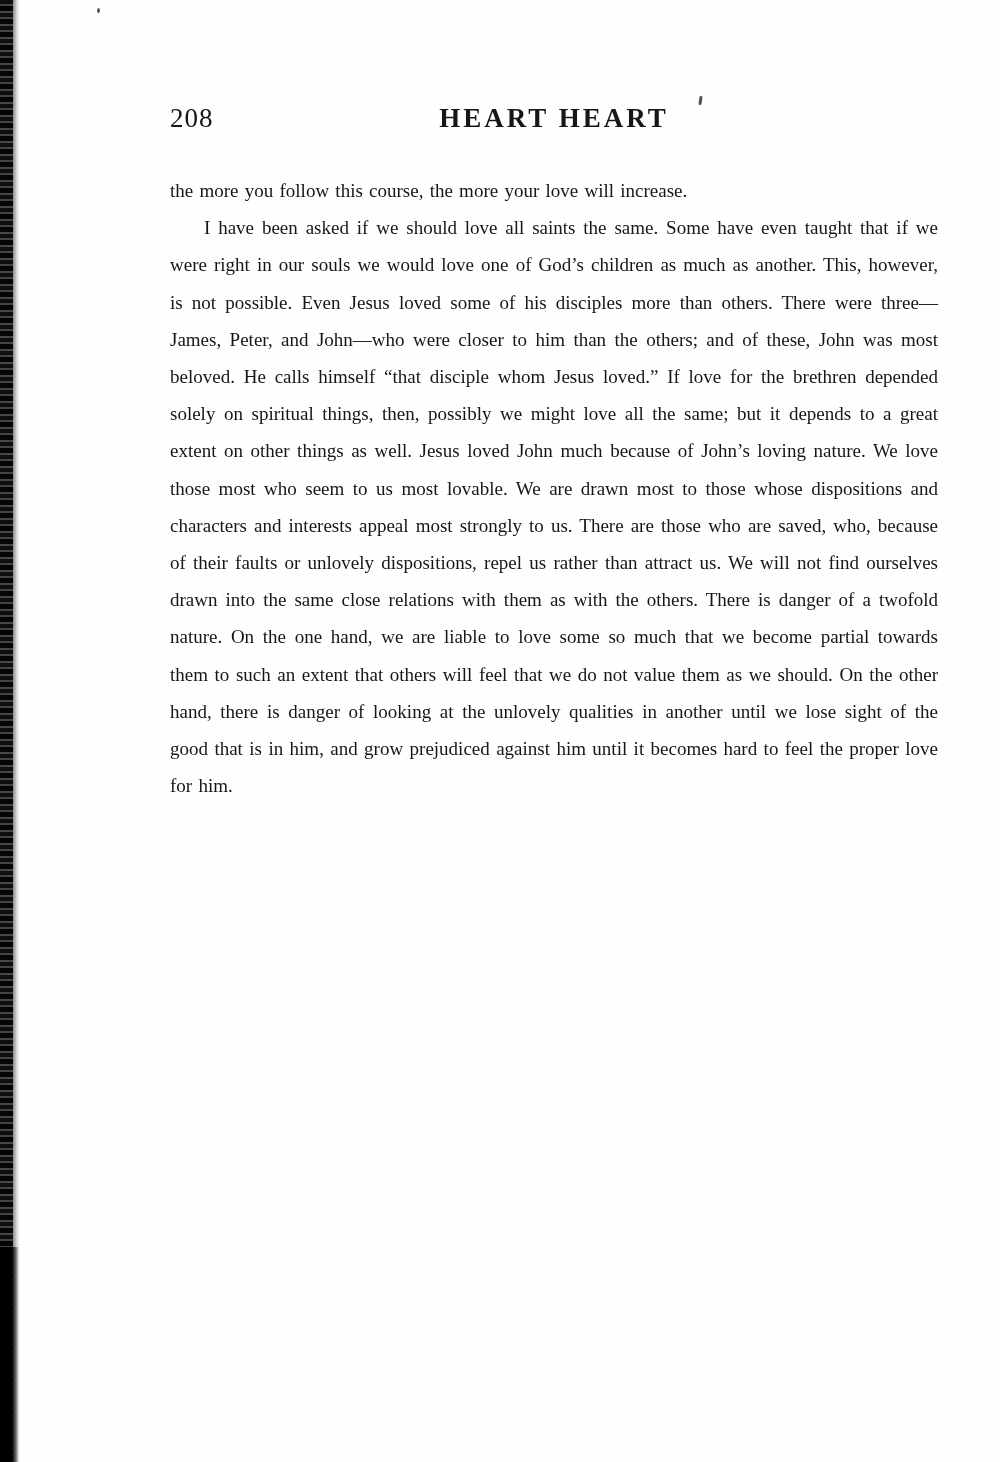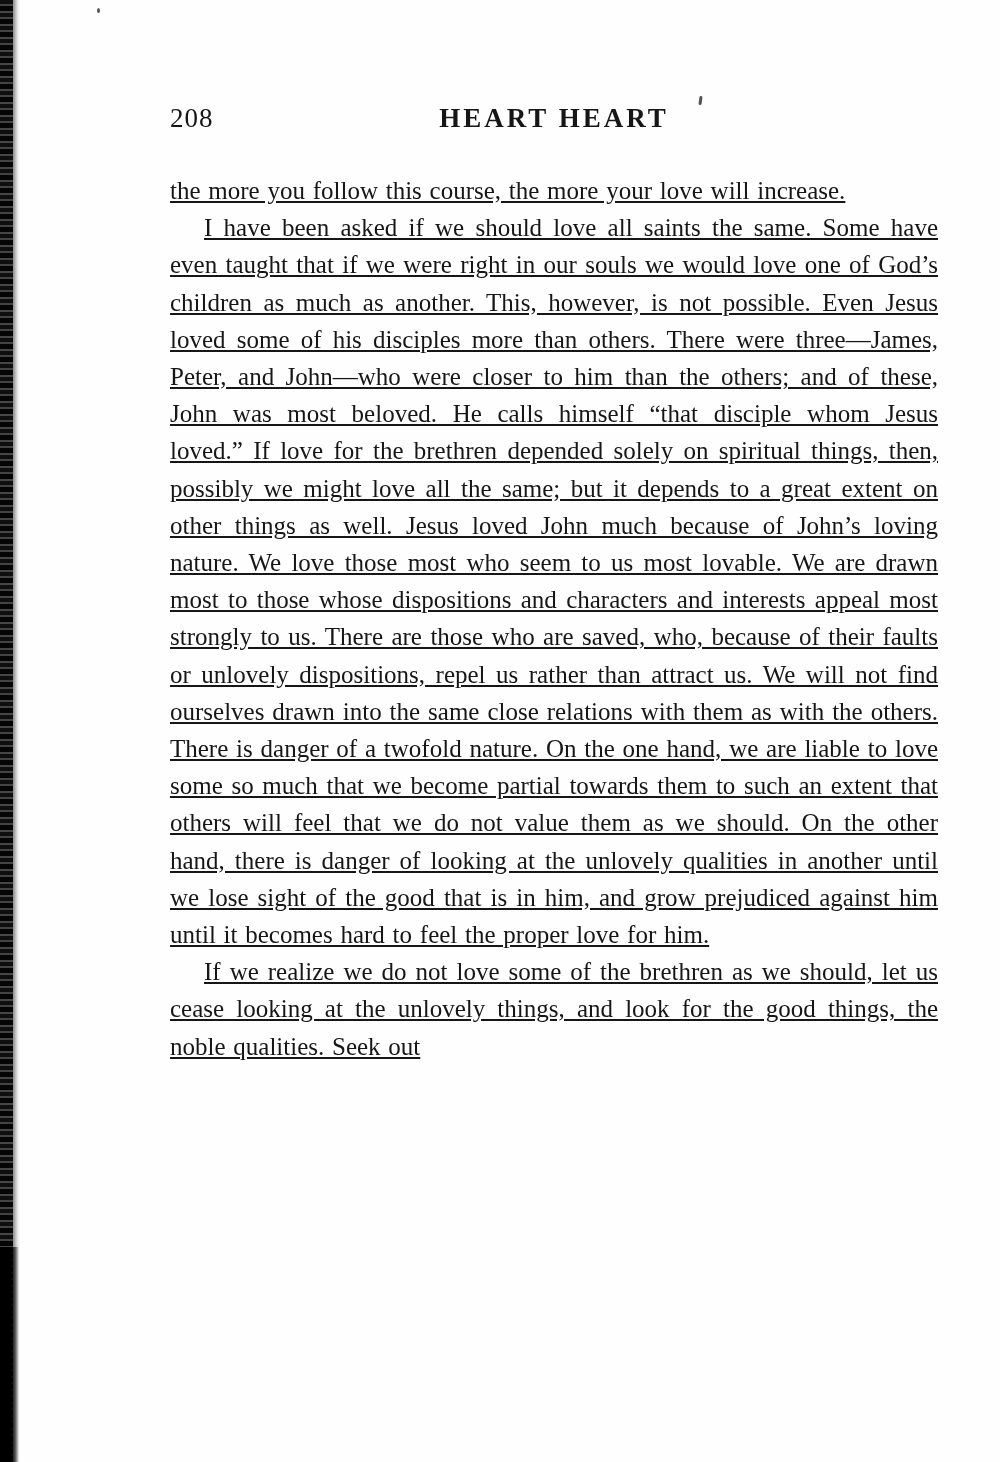--- a/index.html
+++ b/index.html
@@ -90,25 +90,24 @@
     letter-spacing: 1px;
   }
   .running-head {
     display: block;
     text-align: center;
     font-size: 27px;
     font-weight: bold;
     letter-spacing: 3px;
   }
   .body-text p {
-    font-size: 25px;
+    font-size: 19px;
     line-height: 37.2px;
     text-align: justify;
     word-spacing: 1.5px;
-    text-decoration: underline;
   }
   .body-text p.indent {
     text-indent: 34px;
   }
 </style>
 </head>
 <body>
 
 <div class="page">
 
@@ -119,17 +118,16 @@
   <div class="content">
 
     <div class="page-header">
       <span class="page-num">208</span>
       <span class="running-head">HEART HEART</span>
     </div>
 
     <div class="body-text">
       <p class="no-indent">the more you follow this course, the more your love will increase.</p>
       <p class="indent">I have been asked if we should love all saints the same. Some have even taught that if we were right in our souls we would love one of God’s children as much as another. This, however, is not possible. Even Jesus loved some of his disciples more than others. There were three—James, Peter, and John—who were closer to him than the others; and of these, John was most beloved. He calls himself “that disciple whom Jesus loved.” If love for the brethren depended solely on spiritual things, then, possibly we might love all the same; but it depends to a great extent on other things as well. Jesus loved John much because of John’s loving nature. We love those most who seem to us most lovable. We are drawn most to those whose dispositions and characters and interests appeal most strongly to us. There are those who are saved, who, because of their faults or unlovely dispositions, repel us rather than attract us. We will not find ourselves drawn into the same close relations with them as with the others. There is danger of a twofold nature. On the one hand, we are liable to love some so much that we become partial towards them to such an extent that others will feel that we do not value them as we should. On the other hand, there is danger of looking at the unlovely qualities in another until we lose sight of the good that is in him, and grow prejudiced against him until it becomes hard to feel the proper love for him.</p>
-      <p class="indent">If we realize we do not love some of the brethren as we should, let us cease looking at the unlovely things, and look for the good things, the noble qualities. Seek out</p>
     </div>
 
   </div>
 </div>
 
 </body></html>

